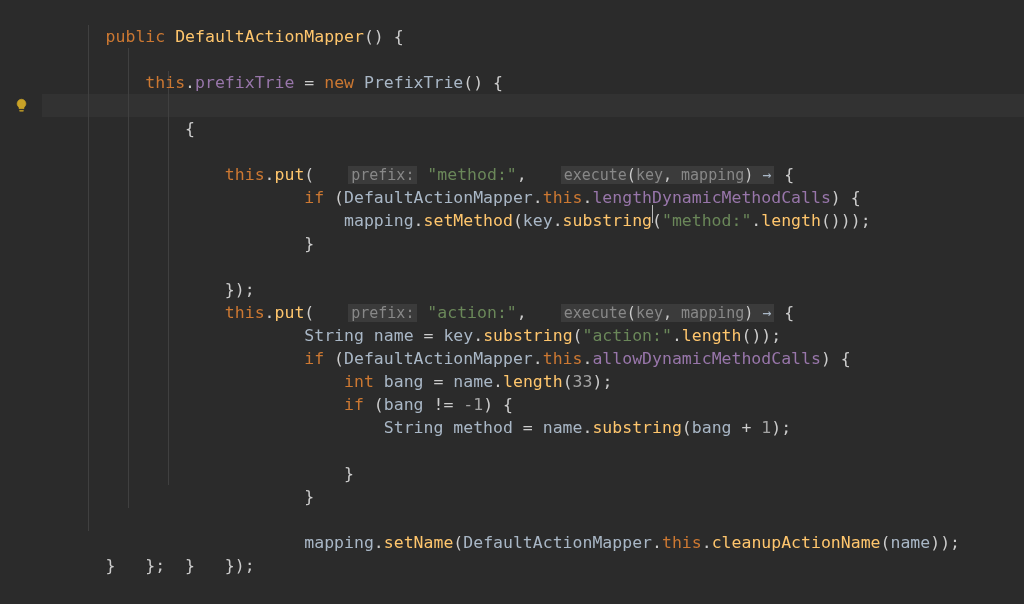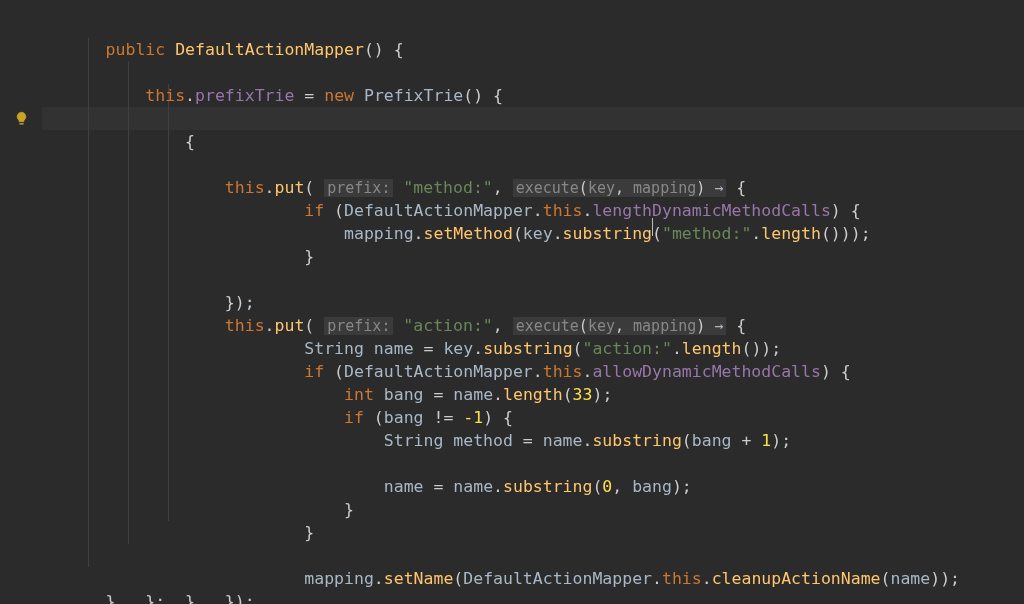--- a/index.html
+++ b/index.html
@@ -8,21 +8,21 @@
     width: 1024px;
     height: 604px;
     overflow: hidden;
     font-family: "Menlo", "Consolas", "DejaVu Sans Mono", monospace;
     font-size: 16.5px;
     line-height: 23px;
   }
   .editor {
     display: flex;
     height: 100%;
-    padding-top: 15px;
+    padding-top: 2px;
     justify-content: space-between;
   }
   .gutter {
     width: 42px;
     flex-shrink: 0;
     padding-top: 0;
   }
   .gutter-icon {
     width: 42px;
     height: 23px;
@@ -56,28 +56,29 @@
     background: #404040;
   }
   .txt {
     position: relative;
     z-index: 2;
   }
   
   .kw   { color: #cc7832; }            
   .mtd  { color: #ffc66d; }            
   .str  { color: #6a8759; }            
-  .num  { color: #fde047; }            
+  .num  { color: #a3a3a3; }            
   .fld  { color: #9876aa; }
   .hint-bg {
     background: #3b3b3b;
     color: #888;
     padding: 0 3px 0 3px;
     border-radius: 0;
     font-size: 15px;
+    margin-left: 24px;
   }
   .arrow { color: #a9b7c6; }
   .pun  { color: #cccccc; }
   .ident{ color: #a9b7c6; }
   .caret {
     display: inline-block;
     width: 0;
     position: relative;
   }
   .caret::after {
@@ -206,26 +207,20 @@
       <span class="indent-guide" style="left:126px"></span>
       <span class="txt">                            <span class="ident">String</span><span class="pun"> </span><span class="ident">method</span><span class="pun"> = </span><span class="ident">name</span><span class="pun">.</span><span class="mtd">substring</span><span class="pun">(</span><span class="ident">bang</span><span class="pun"> + </span><span class="num">1</span><span class="pun">);</span></span>
     </div>
 
     <div class="line">
       <span class="indent-guide" style="left:46px"></span>
       <span class="indent-guide" style="left:86px"></span>
       <span class="indent-guide" style="left:126px"></span>
     </div>
 
-    <div class="line">
-      <span class="indent-guide" style="left:46px"></span>
-      <span class="indent-guide" style="left:86px"></span>
-      <span class="indent-guide" style="left:126px"></span>
-      <span class="txt">                            <span class="ident">name</span><span class="pun"> = </span><span class="ident">name</span><span class="pun">.</span><span class="mtd">substring</span><span class="pun">(</span><span class="num">0</span><span class="pun">, </span><span class="ident">bang</span><span class="pun">);</span></span>
-    </div>
 
     <div class="line">
       <span class="indent-guide" style="left:46px"></span>
       <span class="indent-guide" style="left:86px"></span>
       <span class="indent-guide" style="left:126px"></span>
       <span class="txt">                        <span class="pun">}</span></span>
     </div>
 
     <div class="line">
       <span class="indent-guide" style="left:46px"></span>

